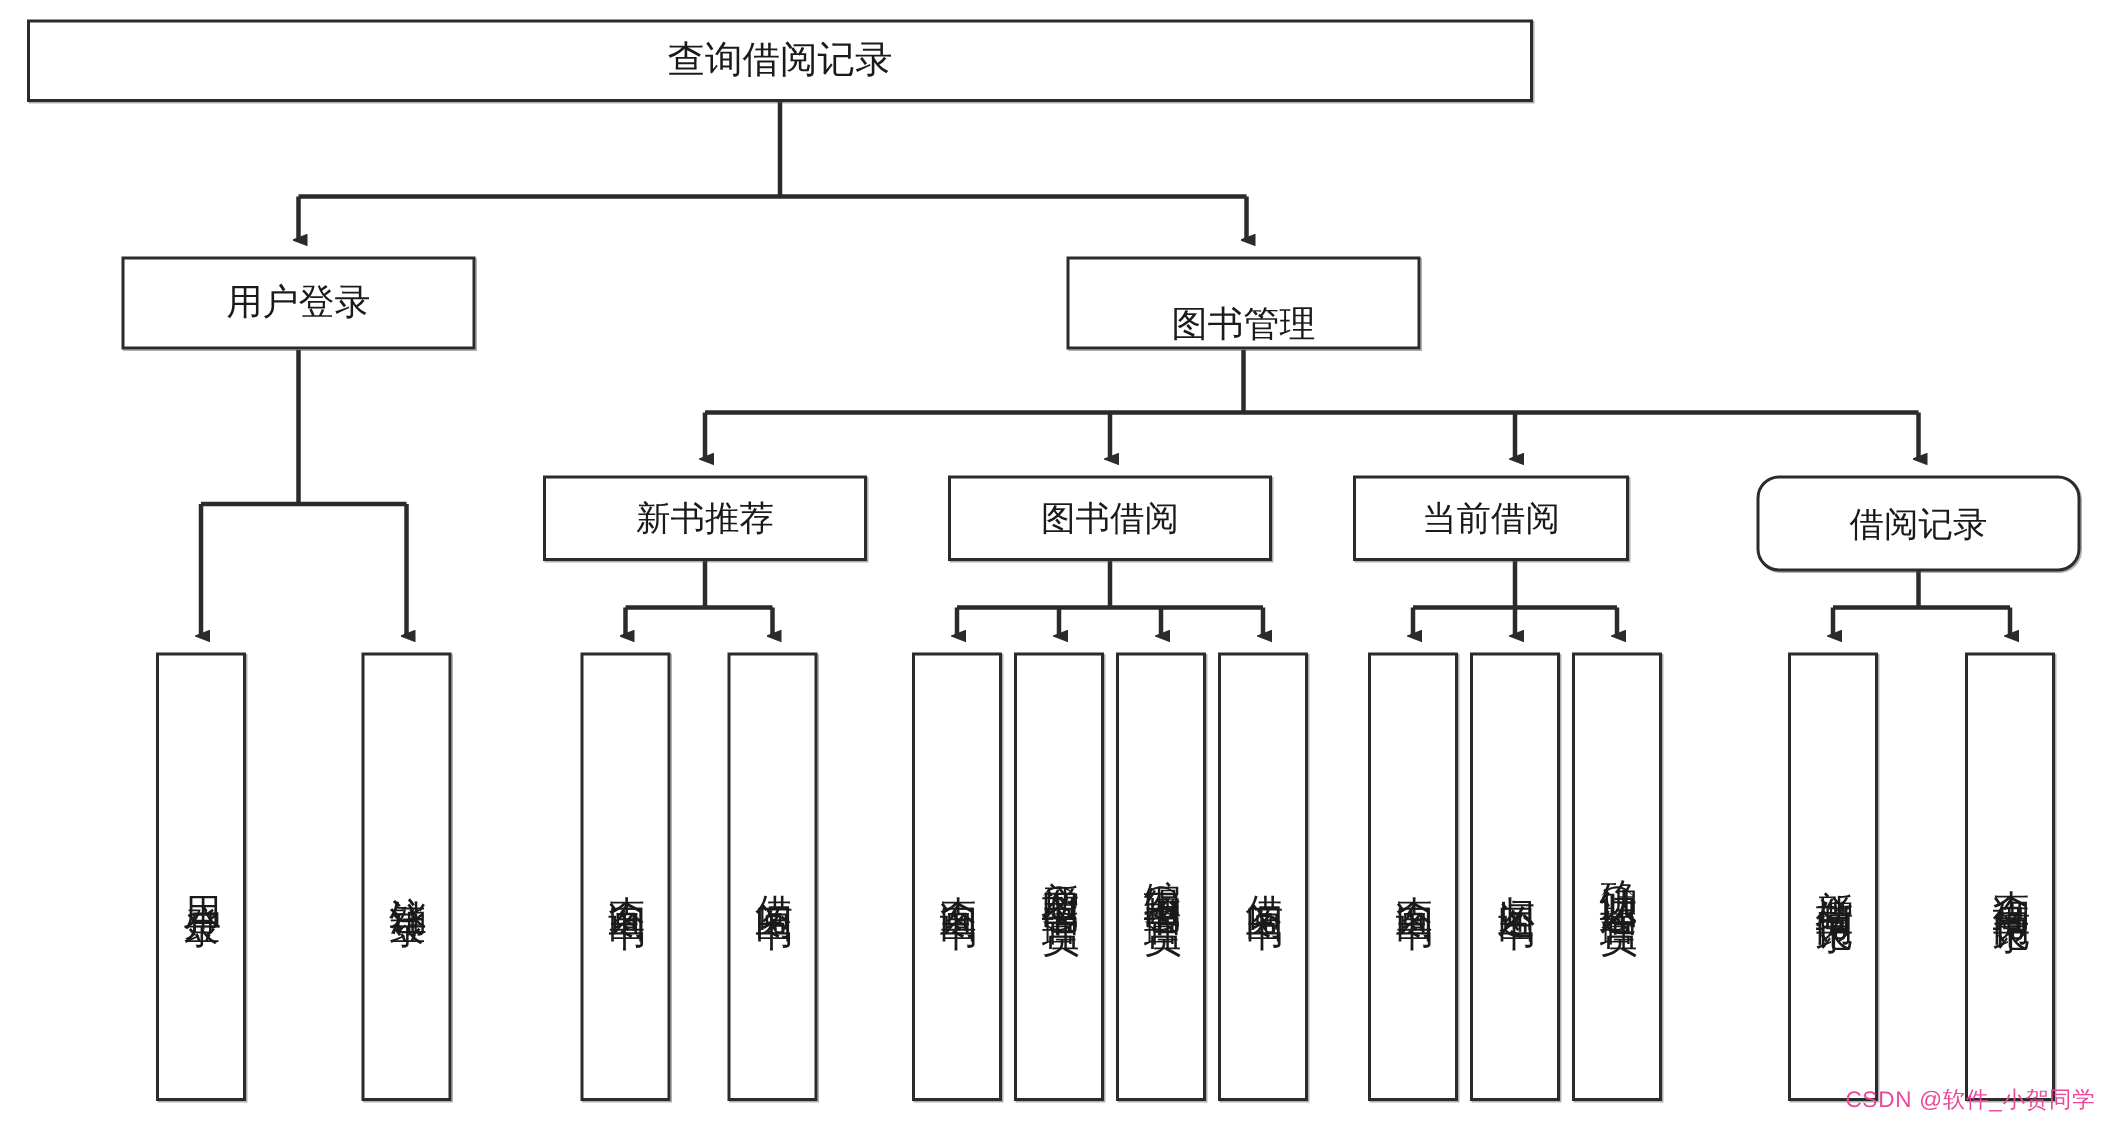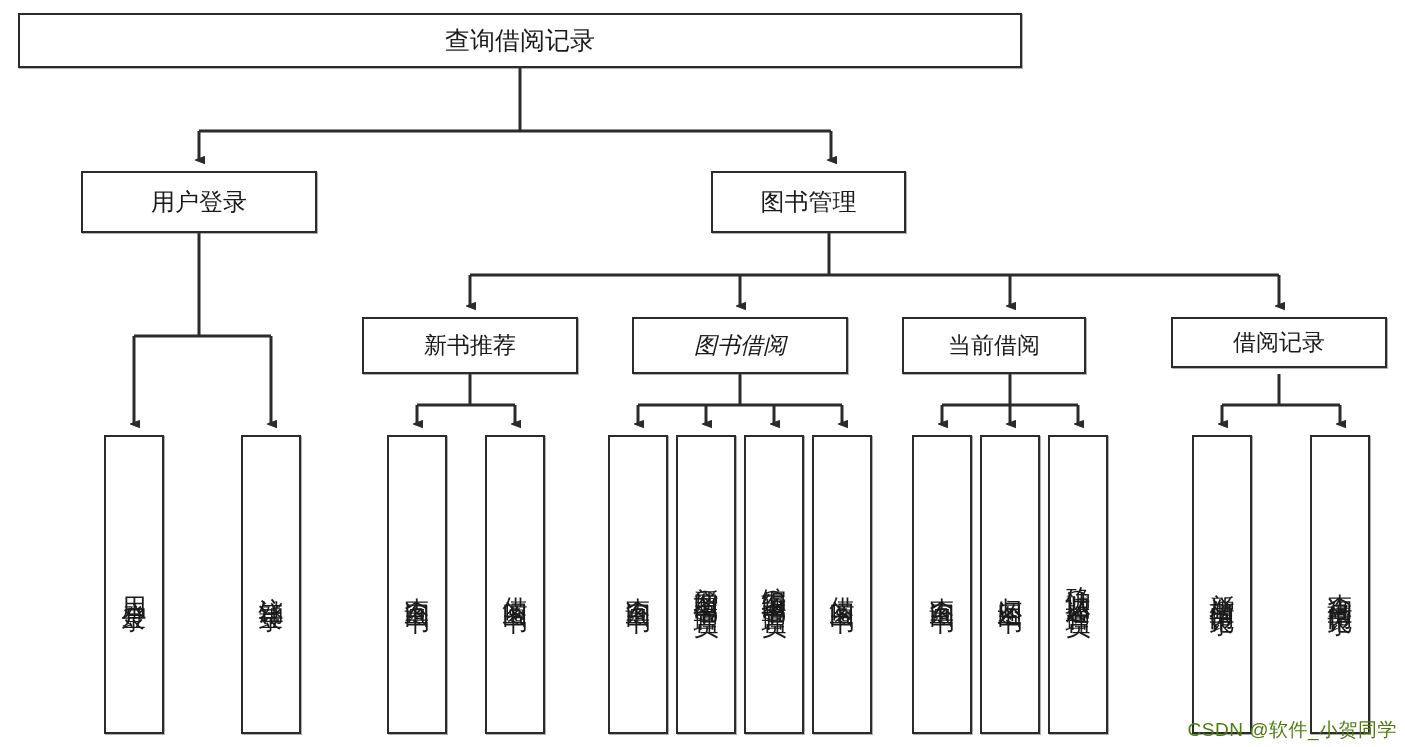--- a/index.html
+++ b/index.html
@@ -55,22 +55,22 @@
     text-orientation: upright;
     font-size: 25px;
     letter-spacing: 4px;
     line-height: 1.0;
     white-space: nowrap;
   }
   .watermark {
     position: absolute;
     right: 8px;
     bottom: 4px;
-    font-size: 19px;
-    color: #4d7c0f;
+    font-size: 15px;
+    color: #ec4899;
     letter-spacing: 0.5px;
     white-space: nowrap;
   }
 </style>
 </head>
 <body>
 
 <div id="canvas">
 
   <svg class="wires" viewBox="0 0 1405 747">
@@ -123,34 +123,34 @@
     </g>
   </svg>
 
   <div class="node root" style="left:18px; top:13px; width:1004px; height:55px;">
     <span class="label">查询借阅记录</span>
   </div>
 
   <div class="node level2" style="left:81px; top:171px; width:236px; height:62px;">
     <span class="label">用户登录</span>
   </div>
-  <div class="node level2" style="left:711px; top:171px; width:195px; height:62px;">
+  <div class="node level2" style="left:711px; top:171px; width:236px; height:62px;align-items:flex-end;">
     <span class="label">图书管理</span>
   </div>
 
   <div class="node level3" style="left:362px; top:317px; width:216px; height:57px;">
     <span class="label">新书推荐</span>
   </div>
-  <div class="node level3" style="left:632px; top:317px; width:216px; height:57px;font-style:italic;">
+  <div class="node level3" style="left:632px; top:317px; width:216px; height:57px;">
     <span class="label">图书借阅</span>
   </div>
   <div class="node level3" style="left:902px; top:317px; width:184px; height:57px;">
     <span class="label">当前借阅</span>
   </div>
-  <div class="node level3" style="left:1171px; top:317px; width:216px; height:51px;">
+  <div class="node level3" style="left:1171px; top:317px; width:216px; height:64px;border-radius:15px;">
     <span class="label">借阅记录</span>
   </div>
 
   <div class="node leaf" style="left:104px; top:435px; width:60px; height:299px;">
     <span class="label">用户登录</span>
   </div>
   <div class="node leaf" style="left:241px; top:435px; width:60px; height:299px;">
     <span class="label">注销登录</span>
   </div>
 

